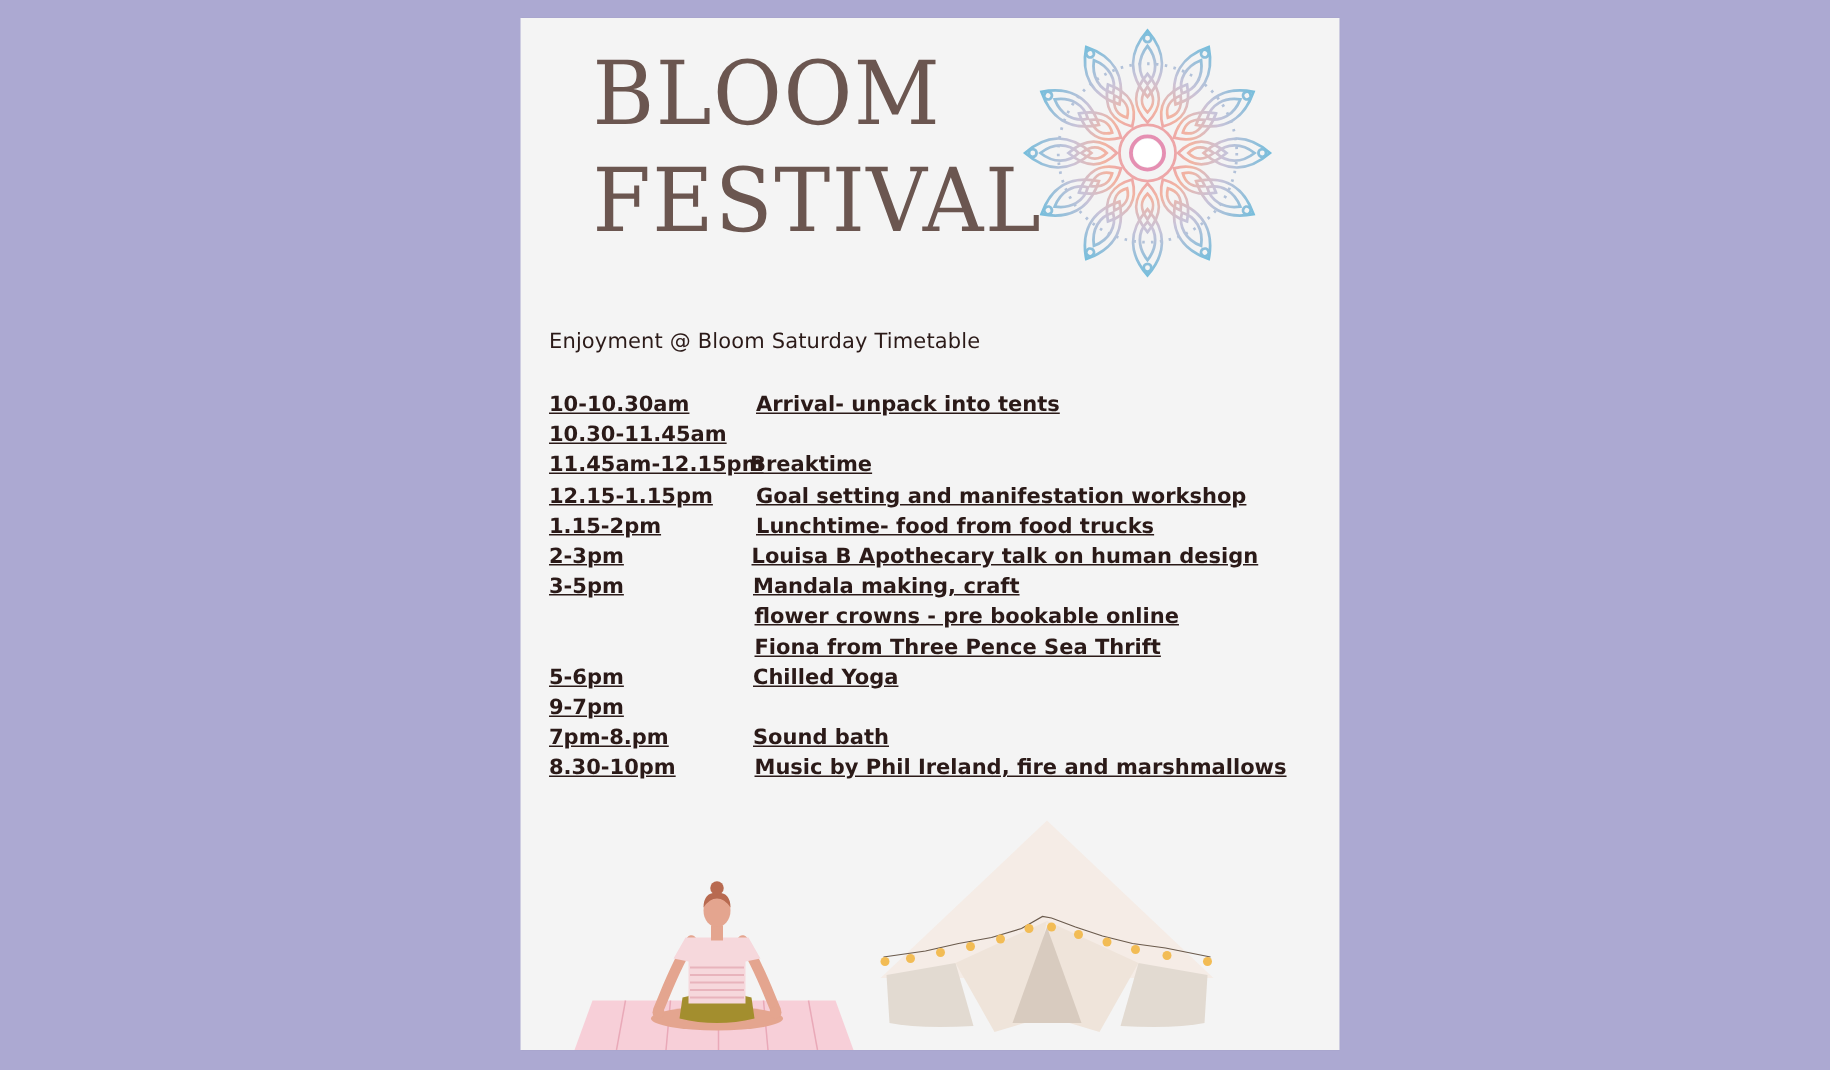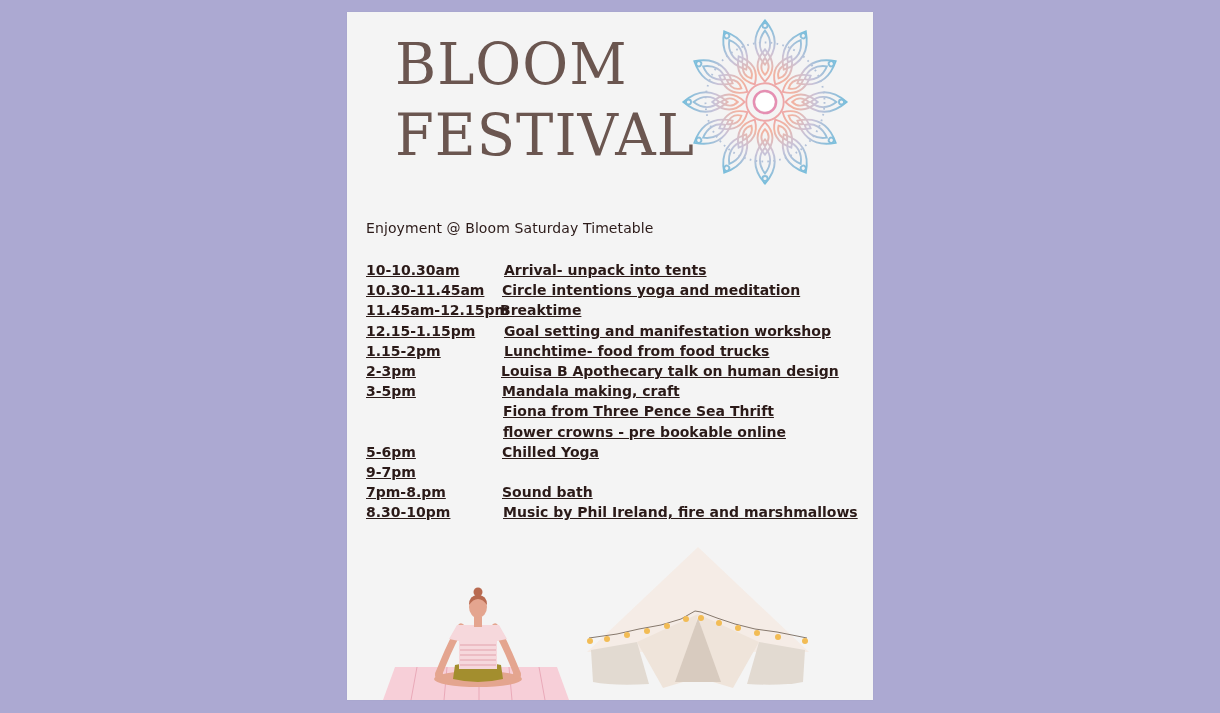--- a/index.html
+++ b/index.html
@@ -7,20 +7,21 @@
     width:1220px; height:713px; overflow:hidden;
     background:#aca9d2;
     position:relative;
     font-family:"DejaVu Sans", sans-serif;
   }
   .poster {
     position:absolute; left:347px; top:12px; width:526px; height:688px;
     background:#f4f4f4;
     box-shadow:0 0 1px rgba(0,0,0,0.08);
     overflow:hidden;
+    padding-left:20px;
   }
   .title {
     position:absolute; left:48px; top:16px;
     font-family:"DejaVu Serif", serif;
     font-weight:normal;
     color:#6b5650;
     font-size:56px;
     line-height:68px;
     letter-spacing:1px;
     transform:scaleY(1.05);
@@ -107,21 +108,20 @@
 
   <div class="subtitle">Enjoyment @ Bloom Saturday Timetable</div>
 
   <div class="schedule">
     <div class="row">
       <span class="time">10-10.30am</span>
       <span class="act" style="margin-left:2px">Arrival- unpack into tents</span>
     </div>
     <div class="row">
       <span class="time">10.30-11.45am</span>
-      <span class="act">Circle intentions yoga and meditation</span>
     </div>
     <div class="row">
       <span class="time">11.45am-12.15pm</span>
       <span class="act" style="margin-left:-2px">Breaktime</span>
     </div>
     <div class="row">
       <span class="time">12.15-1.15pm</span>
       <span class="act" style="margin-left:2px">Goal setting and manifestation workshop</span>
     </div>
     <div class="row">
@@ -131,25 +131,25 @@
     <div class="row">
       <span class="time">2-3pm</span>
       <span class="act" style="margin-left:-1px">Louisa B Apothecary talk on human design</span>
     </div>
     <div class="row">
       <span class="time">3-5pm</span>
       <span class="act">Mandala making, craft</span>
     </div>
     <div class="row">
       <span class="time"></span>
+      <span class="act" style="margin-left:1px">flower crowns - pre bookable online</span>
+    </div>
+    <div class="row">
+      <span class="time"></span>
       <span class="act" style="margin-left:1px">Fiona from Three Pence Sea Thrift</span>
-    </div>
-    <div class="row">
-      <span class="time"></span>
-      <span class="act" style="margin-left:1px">flower crowns - pre bookable online</span>
     </div>
     <div class="row">
       <span class="time">5-6pm</span>
       <span class="act">Chilled Yoga</span>
     </div>
     <div class="row">
       <span class="time">9-7pm</span>
     </div>
     <div class="row">
       <span class="time">7pm-8.pm</span>

